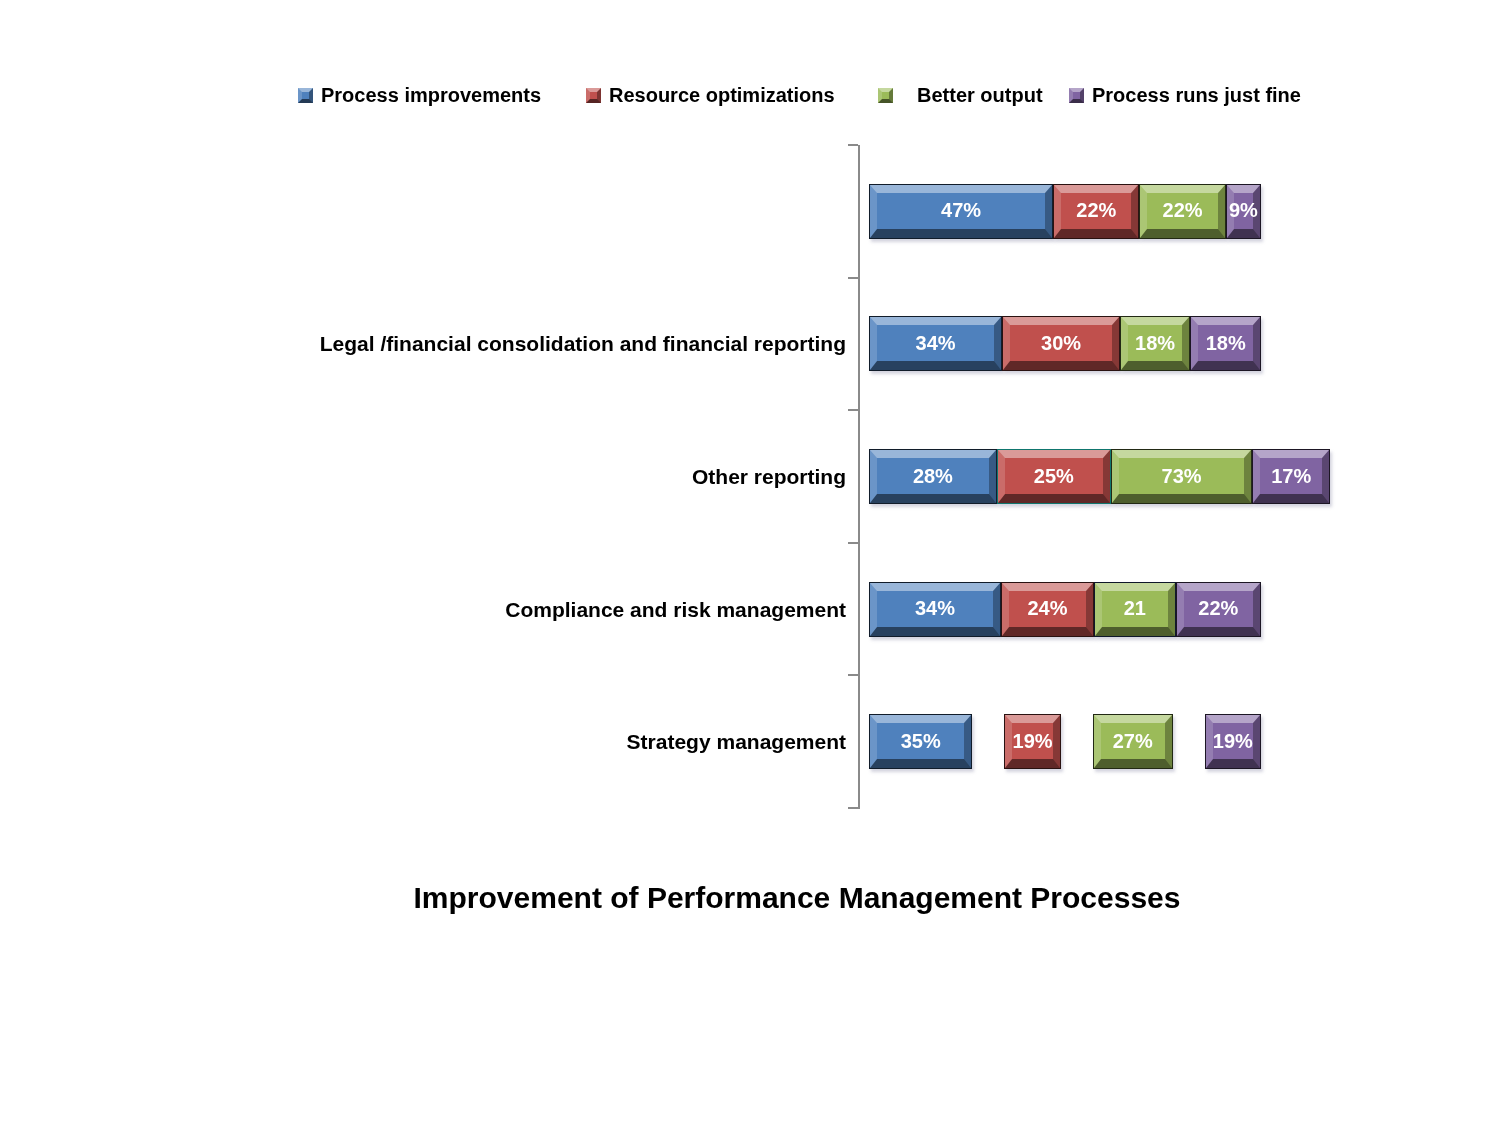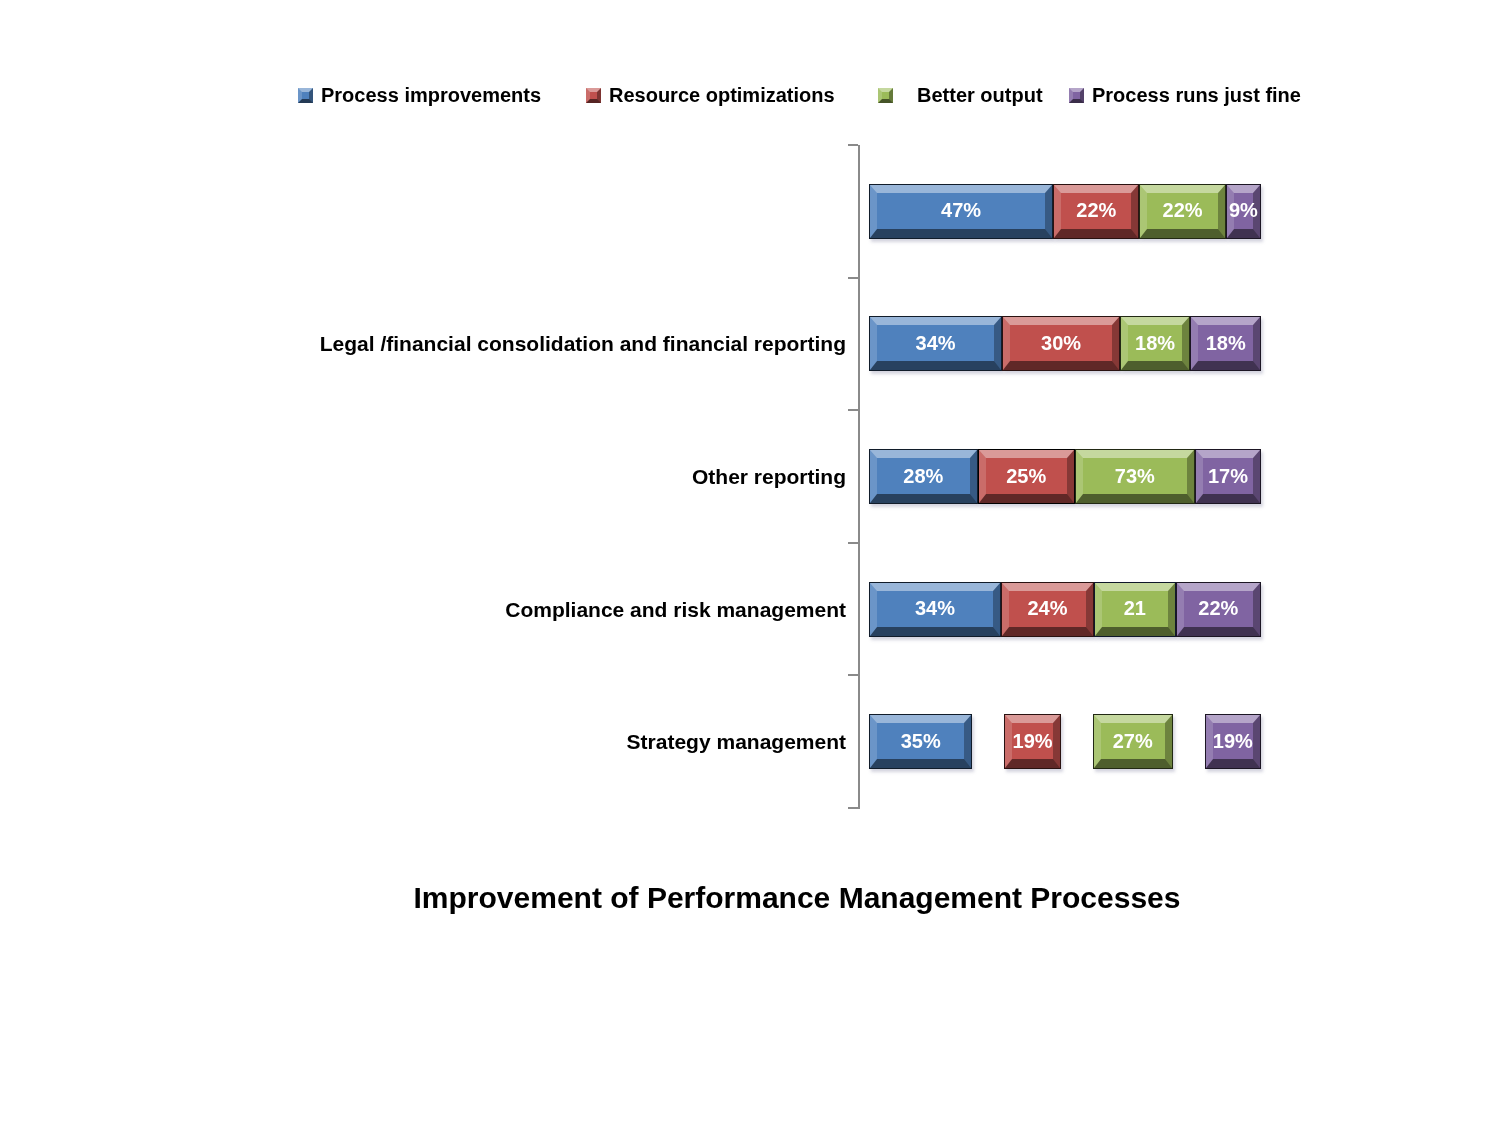--- a/index.html
+++ b/index.html
@@ -103,26 +103,26 @@
         <div class="bar-seg" style="width: 18%; background: rgb(34, 41, 20);">
           <div class="bevel" style="background: rgb(155, 187, 89); border-color: rgb(197, 216, 159) rgb(109, 131, 62) rgb(78, 94, 45) rgb(171, 198, 116);"></div>
           <span class="seg-label">18%</span>
         </div>
         <div class="bar-seg" style="width: 18%; background: rgb(28, 22, 36);">
           <div class="bevel" style="background: rgb(128, 100, 162); border-color: rgb(181, 165, 201) rgb(90, 70, 113) rgb(64, 50, 81) rgb(148, 125, 177);"></div>
           <span class="seg-label">18%</span>
         </div>
       </div>
       <div class="cat-label" style="left: 306px; top: 410.2px; width: 540px; height: 132.6px;">Other reporting</div>
-      <div class="bar-row" style="left: 861px; top: 449px; width: 392px; height: 55px;">
+      <div class="bar-row" style="left: 861px; top: 449px; width: 461px; height: 55px;">
         <div class="bar-seg" style="width: 27.7228%; background: rgb(17, 28, 42);">
           <div class="bevel" style="background: rgb(79, 129, 189); border-color: rgb(153, 182, 217) rgb(55, 90, 132) rgb(40, 65, 95) rgb(107, 149, 200);"></div>
           <span class="seg-label">28%</span>
         </div>
-        <div class="bar-seg" style="width: 24.7525%; background: #000000;">
+        <div class="bar-seg" style="width: 24.7525%; background: #0f766e;">
           <div class="bevel" style="background: rgb(192, 80, 77); border-color: rgb(218, 154, 152) rgb(134, 56, 54) rgb(96, 40, 39) rgb(202, 108, 105);"></div>
           <span class="seg-label">25%</span>
         </div>
         <div class="bar-seg" style="width: 30.6931%; background: rgb(34, 41, 20);">
           <div class="bevel" style="background: rgb(155, 187, 89); border-color: rgb(197, 216, 159) rgb(109, 131, 62) rgb(78, 94, 45) rgb(171, 198, 116);"></div>
           <span class="seg-label">73%</span>
         </div>
         <div class="bar-seg" style="width: 16.8317%; background: rgb(28, 22, 36);">
           <div class="bevel" style="background: rgb(128, 100, 162); border-color: rgb(181, 165, 201) rgb(90, 70, 113) rgb(64, 50, 81) rgb(148, 125, 177);"></div>
           <span class="seg-label">17%</span>

